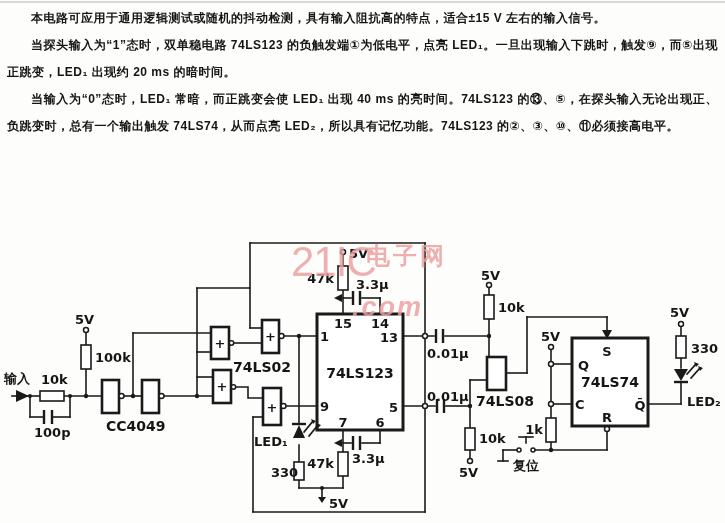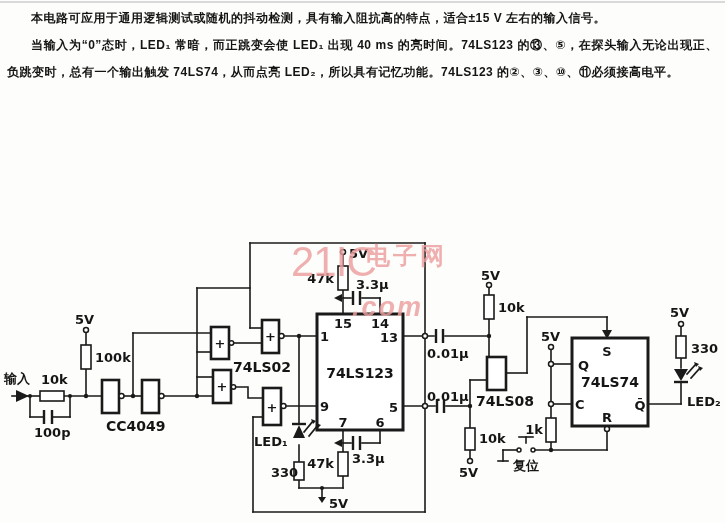--- a/index.html
+++ b/index.html
@@ -34,20 +34,21 @@
   .wm-com{left:352px;top:252px;font-size:27px;font-weight:bold;font-style:italic;letter-spacing:2px;margin-top:40px;}
 </style>
 </head>
 <body>
 
 <div id="page">
   <div id="top-edge"></div>
 
   <div class="article">
     <p>本电路可应用于通用逻辑测试或随机的抖动检测，具有输入阻抗高的特点，适合±15 V 左右的输入信号。</p>
+    <p>当探头输入为“1”态时，双单稳电路 74LS123 的负触发端①为低电平，点亮 LED₁。一旦出现输入下跳时，触发⑨，而⑤出现正跳变，LED₁ 出现约 20 ms 的暗时间。</p>
     <p>当输入为“0”态时，LED₁ 常暗，而正跳变会使 LED₁ 出现 40 ms 的亮时间。74LS123 的⑬、⑤，在探头输入无论出现正、负跳变时，总有一个输出触发 74LS74，从而点亮 LED₂，所以具有记忆功能。74LS123 的②、③、⑩、⑪必须接高电平。</p>
   </div>
 
   <svg width="725" height="523" viewBox="0 0 725 523">
 
     <g>
       <line class="ln" x1="12" y1="396" x2="40" y2="396"></line>
       <line class="ln" x1="64" y1="396" x2="102" y2="396"></line>
       <line class="ln" x1="30" y1="396" x2="30" y2="417"></line>
       <line class="ln" x1="30" y1="417" x2="44" y2="417"></line>

